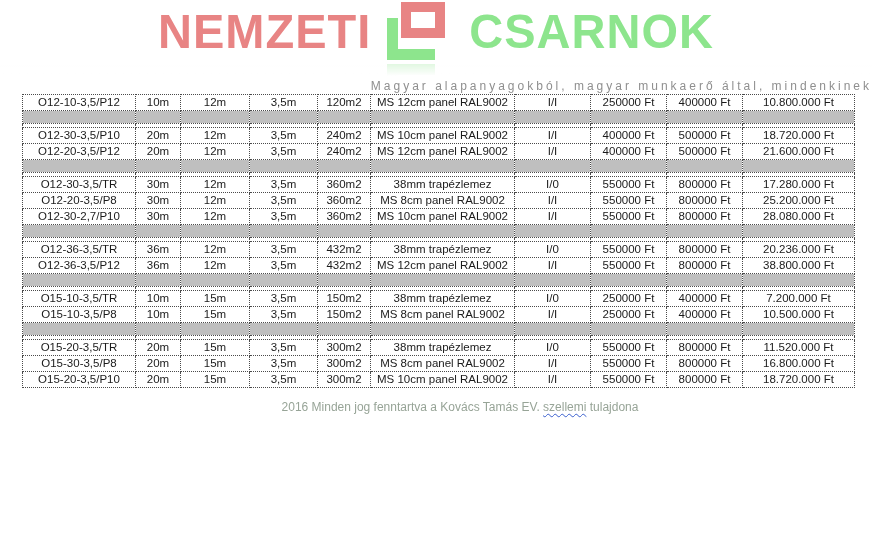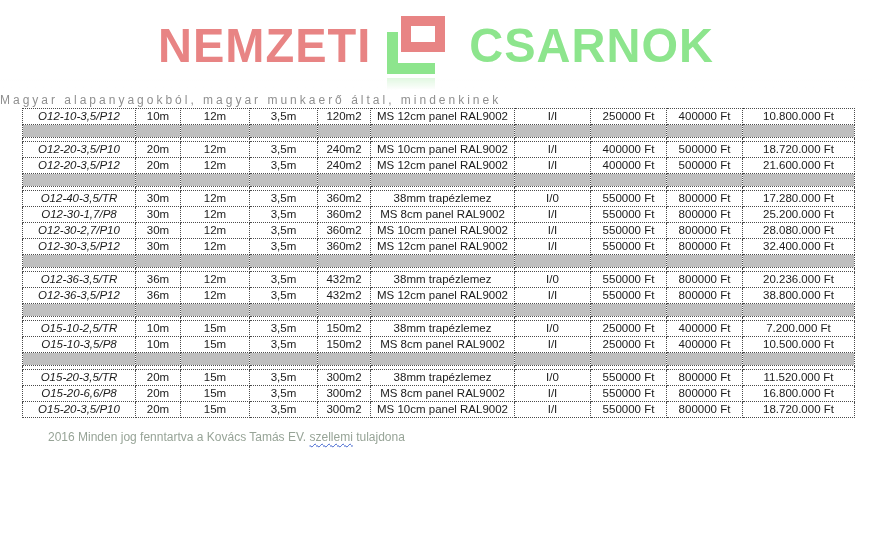--- a/index.html
+++ b/index.html
@@ -2,21 +2,21 @@
 <html style="--brand-red: #e88484; --brand-green: #8de58d; --sep-gray: #bfbfbf; --tagline-gray: #8f8f8f; --footer-gray: #97a497;"><head>
 <meta charset="utf-8">
 <style>
   html,body{margin:0;padding:0;background:#fff;}
   body{
     width:872px;height:552px;overflow:hidden;
     font-family:"Liberation Sans",sans-serif;
     color:#1a1a1a;position:relative;
   }
   
-  .header{padding-top:16px;}
+  .header{padding-top:2px;}
   .logo-row{
     display:flex;justify-content:center;align-items:flex-start;
     height:60px;line-height:60px;white-space:nowrap;
   }
   .logo-word{
     font-size:47px;font-weight:bold;letter-spacing:1px;
     line-height:60px;transform:scaleY(1.02);
   }
   .logo-word.red{color:var(--brand-red);}
   .logo-word.green{color:var(--brand-green);}
@@ -39,38 +39,38 @@
   }
   .reflection .logo-row{
     transform:scaleY(-1) translateY(-60px);
     transform-origin:top;
   }
   .reflection::after{
     content:"";position:absolute;inset:0;
     background:linear-gradient(to bottom,rgba(255,255,255,.45) 0%,#ffffff 92%);
   }
   .tagline{
-    text-align:left;font-size:12px;letter-spacing:3px;
+    text-align:right;font-size:12px;letter-spacing:3px;
     color:var(--tagline-gray);margin-top:2px;height:15px;line-height:15px;
   }
   
   table.price{
     margin-left:22px;width:832px;border-collapse:collapse;table-layout:fixed;
   }
   table.price td{
     border:1px dotted #4a4a4a;text-align:center;
     font-size:11.5px;height:15px;line-height:15px;padding:0;
     white-space:nowrap;overflow:hidden;
   }
-  table.price td.name{font-style:italic;}
+  table.price td.name{}
   tr.sep td{background:var(--sep-gray);height:12px;}
   tr.spacer td{height:3px;}
   
   .footer{
-    margin-top:12px;font-size:12px;
+    text-align:center;margin-top:12px;font-size:12px;
     color:var(--footer-gray);height:15px;line-height:15px;padding-left:48px;
   }
   .misspell{
     text-decoration-line:underline;
     text-decoration-style:wavy;
     text-decoration-color:#3a5fcd;
     text-decoration-thickness:1px;
     text-underline-offset:2px;
   }
 </style>
@@ -143,21 +143,21 @@
         <td></td>
         <td></td>
         <td></td>
         <td></td>
         <td></td>
         <td></td>
         <td></td>
         <td></td>
       </tr>
       <tr>
-        <td class="name">O12-20-3,5/P10</td>
+        <td class="name">O12-30-3,5/P10</td>
         <td>20m</td>
         <td>12m</td>
         <td>3,5m</td>
         <td>240m2</td>
         <td>MS 10cm panel RAL9002</td>
         <td>I/I</td>
         <td>400000 Ft</td>
         <td>500000 Ft</td>
         <td>18.720.000 Ft</td>
       </tr>
@@ -191,33 +191,33 @@
         <td></td>
         <td></td>
         <td></td>
         <td></td>
         <td></td>
         <td></td>
         <td></td>
         <td></td>
       </tr>
       <tr>
-        <td class="name">O12-40-3,5/TR</td>
+        <td class="name">O12-30-3,5/TR</td>
         <td>30m</td>
         <td>12m</td>
         <td>3,5m</td>
         <td>360m2</td>
         <td>38mm trapézlemez</td>
         <td>I/0</td>
         <td>550000 Ft</td>
         <td>800000 Ft</td>
         <td>17.280.000 Ft</td>
       </tr>
       <tr>
-        <td class="name">O12-30-1,7/P8</td>
+        <td class="name">O12-20-3,5/P8</td>
         <td>30m</td>
         <td>12m</td>
         <td>3,5m</td>
         <td>360m2</td>
         <td>MS 8cm panel RAL9002</td>
         <td>I/I</td>
         <td>550000 Ft</td>
         <td>800000 Ft</td>
         <td>25.200.000 Ft</td>
       </tr>
@@ -225,32 +225,20 @@
         <td class="name">O12-30-2,7/P10</td>
         <td>30m</td>
         <td>12m</td>
         <td>3,5m</td>
         <td>360m2</td>
         <td>MS 10cm panel RAL9002</td>
         <td>I/I</td>
         <td>550000 Ft</td>
         <td>800000 Ft</td>
         <td>28.080.000 Ft</td>
-      </tr>
-      <tr>
-        <td class="name">O12-30-3,5/P12</td>
-        <td>30m</td>
-        <td>12m</td>
-        <td>3,5m</td>
-        <td>360m2</td>
-        <td>MS 12cm panel RAL9002</td>
-        <td>I/I</td>
-        <td>550000 Ft</td>
-        <td>800000 Ft</td>
-        <td>32.400.000 Ft</td>
       </tr>
       <tr class="sep">
         <td></td>
         <td></td>
         <td></td>
         <td></td>
         <td></td>
         <td></td>
         <td></td>
         <td></td>
@@ -311,21 +299,21 @@
         <td></td>
         <td></td>
         <td></td>
         <td></td>
         <td></td>
         <td></td>
         <td></td>
         <td></td>
       </tr>
       <tr>
-        <td class="name">O15-10-2,5/TR</td>
+        <td class="name">O15-10-3,5/TR</td>
         <td>10m</td>
         <td>15m</td>
         <td>3,5m</td>
         <td>150m2</td>
         <td>38mm trapézlemez</td>
         <td>I/0</td>
         <td>250000 Ft</td>
         <td>400000 Ft</td>
         <td>7.200.000 Ft</td>
       </tr>
@@ -371,21 +359,21 @@
         <td>15m</td>
         <td>3,5m</td>
         <td>300m2</td>
         <td>38mm trapézlemez</td>
         <td>I/0</td>
         <td>550000 Ft</td>
         <td>800000 Ft</td>
         <td>11.520.000 Ft</td>
       </tr>
       <tr>
-        <td class="name">O15-20-6,6/P8</td>
+        <td class="name">O15-30-3,5/P8</td>
         <td>20m</td>
         <td>15m</td>
         <td>3,5m</td>
         <td>300m2</td>
         <td>MS 8cm panel RAL9002</td>
         <td>I/I</td>
         <td>550000 Ft</td>
         <td>800000 Ft</td>
         <td>16.800.000 Ft</td>
       </tr>

